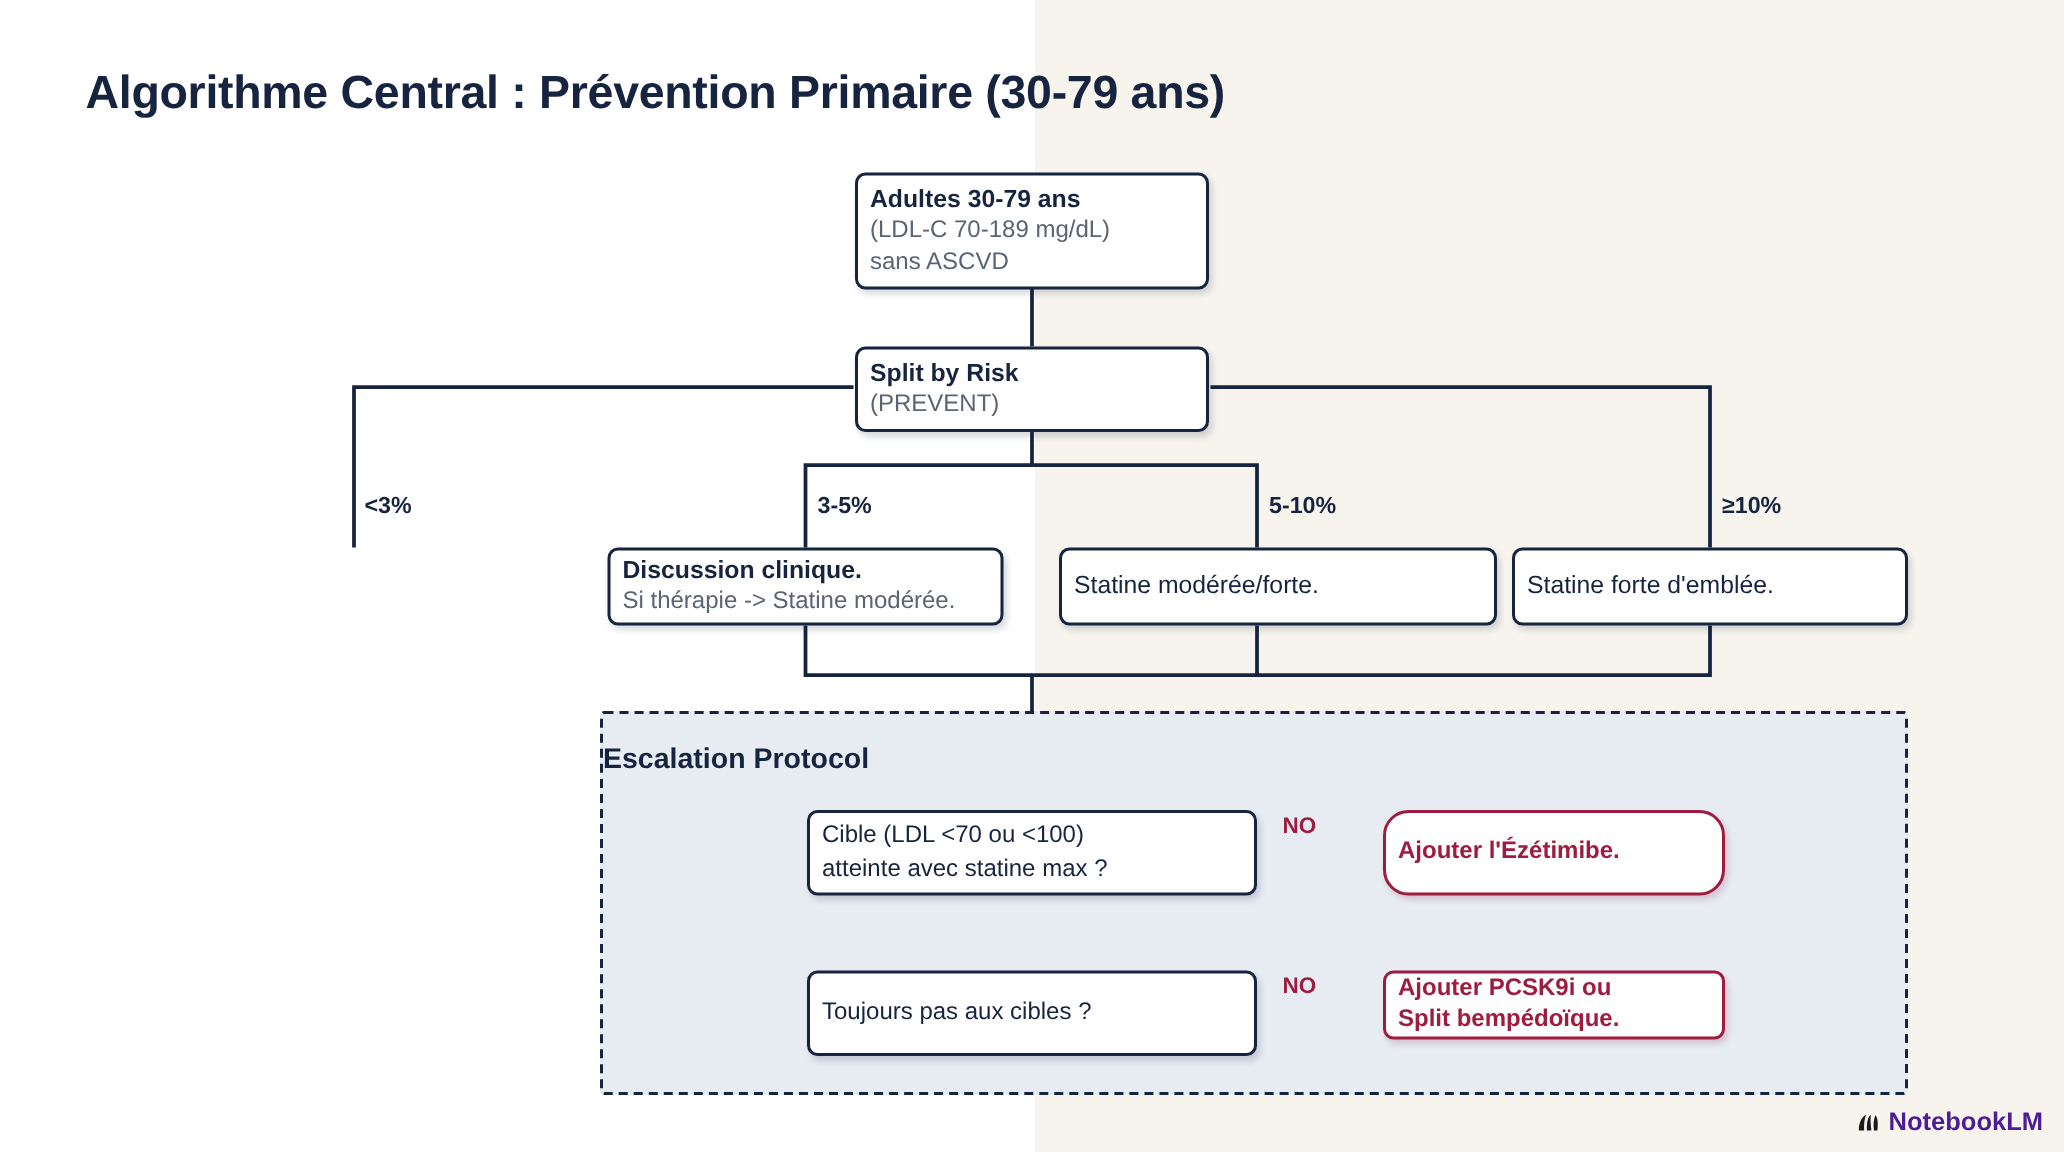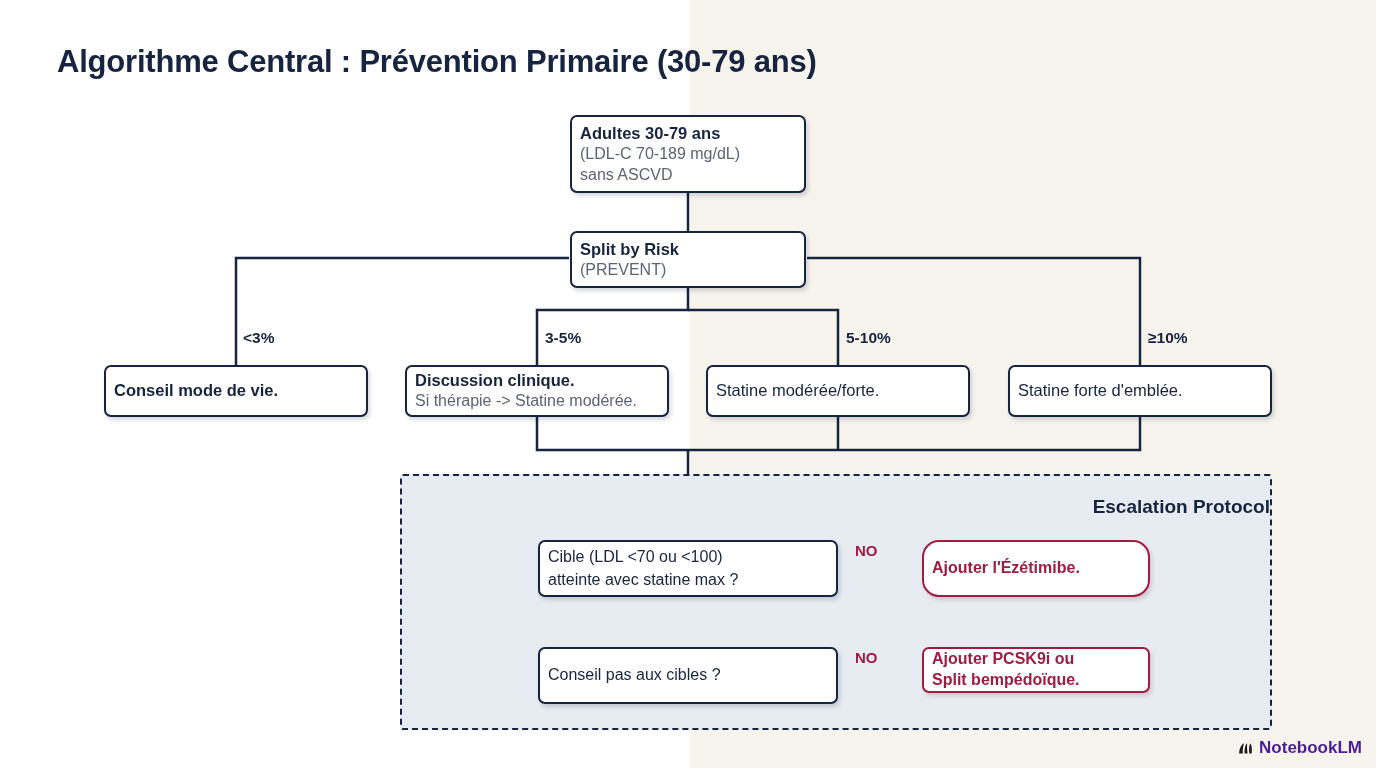--- a/index.html
+++ b/index.html
@@ -54,21 +54,21 @@
 
   
   .panel{
     position:absolute;box-sizing:border-box;
     border:2.5px dashed #16243f;
     background:#e7ecf3;
     border-radius:3px;
   }
   .panel-title{
     position:absolute;
-    width:100%;text-align:right;
+    width:100%;text-align:left;
     top:20px;left:0;
     font-size:19px;font-weight:bold;color:#16243f;
   }
 
   
   .edge-label{
     position:absolute;
     font-size:15.5px;font-weight:bold;color:#16243f;
     white-space:nowrap;
   }
@@ -131,48 +131,45 @@
   <div class="node" style="left:570px;top:231px;width:236px;height:57px;">
     <div class="l1">Split by Risk</div>
     <div class="l2">(PREVENT)</div>
   </div>
 
   <div class="edge-label" style="left:243px;top:329px;">&lt;3%</div>
   <div class="edge-label" style="left:545px;top:329px;">3-5%</div>
   <div class="edge-label" style="left:846px;top:329px;">5-10%</div>
   <div class="edge-label" style="left:1148px;top:329px;">≥10%</div>
 
-  <div class="node" style="left:104px;top:365px;width:264px;height:52px;">
-    <div class="l1">Conseil mode de vie.</div>
-  </div>
 
   <div class="node" style="left:405px;top:365px;width:264px;height:52px;">
     <div class="l1">Discussion clinique.</div>
     <div class="l2">Si thérapie -&gt; Statine modérée.</div>
   </div>
 
-  <div class="node" style="left:706px;top:365px;width:264px;height:52px;">
+  <div class="node" style="left:706px;top:365px;width:292px;height:52px;">
     <div class="reg">Statine modérée/forte.</div>
   </div>
 
   <div class="node" style="left:1008px;top:365px;width:264px;height:52px;">
     <div class="reg">Statine forte d'emblée.</div>
   </div>
 
   <div class="panel" style="left:400px;top:474px;width:872px;height:256px;">
     <div class="panel-title">Escalation Protocol</div>
   </div>
 
   <div class="node" style="left:538px;top:540px;width:300px;height:57px;">
     <div class="q">Cible (LDL &lt;70 ou &lt;100)</div>
     <div class="q">atteinte avec statine max ?</div>
   </div>
 
   <div class="node" style="left:538px;top:647px;width:300px;height:57px;">
-    <div class="q">Conseil pas aux cibles ?</div>
+    <div class="q">Toujours pas aux cibles ?</div>
   </div>
 
   <div class="node red" style="left:922px;top:540px;width:228px;height:57px;border-radius:17px;">
     <div class="reg">Ajouter l'Ézétimibe.</div>
   </div>
 
   <div class="node red" style="left:922px;top:647px;width:228px;height:46px;">
     <div class="reg">Ajouter PCSK9i ou</div>
     <div class="reg">Split bempédoïque.</div>
   </div>

